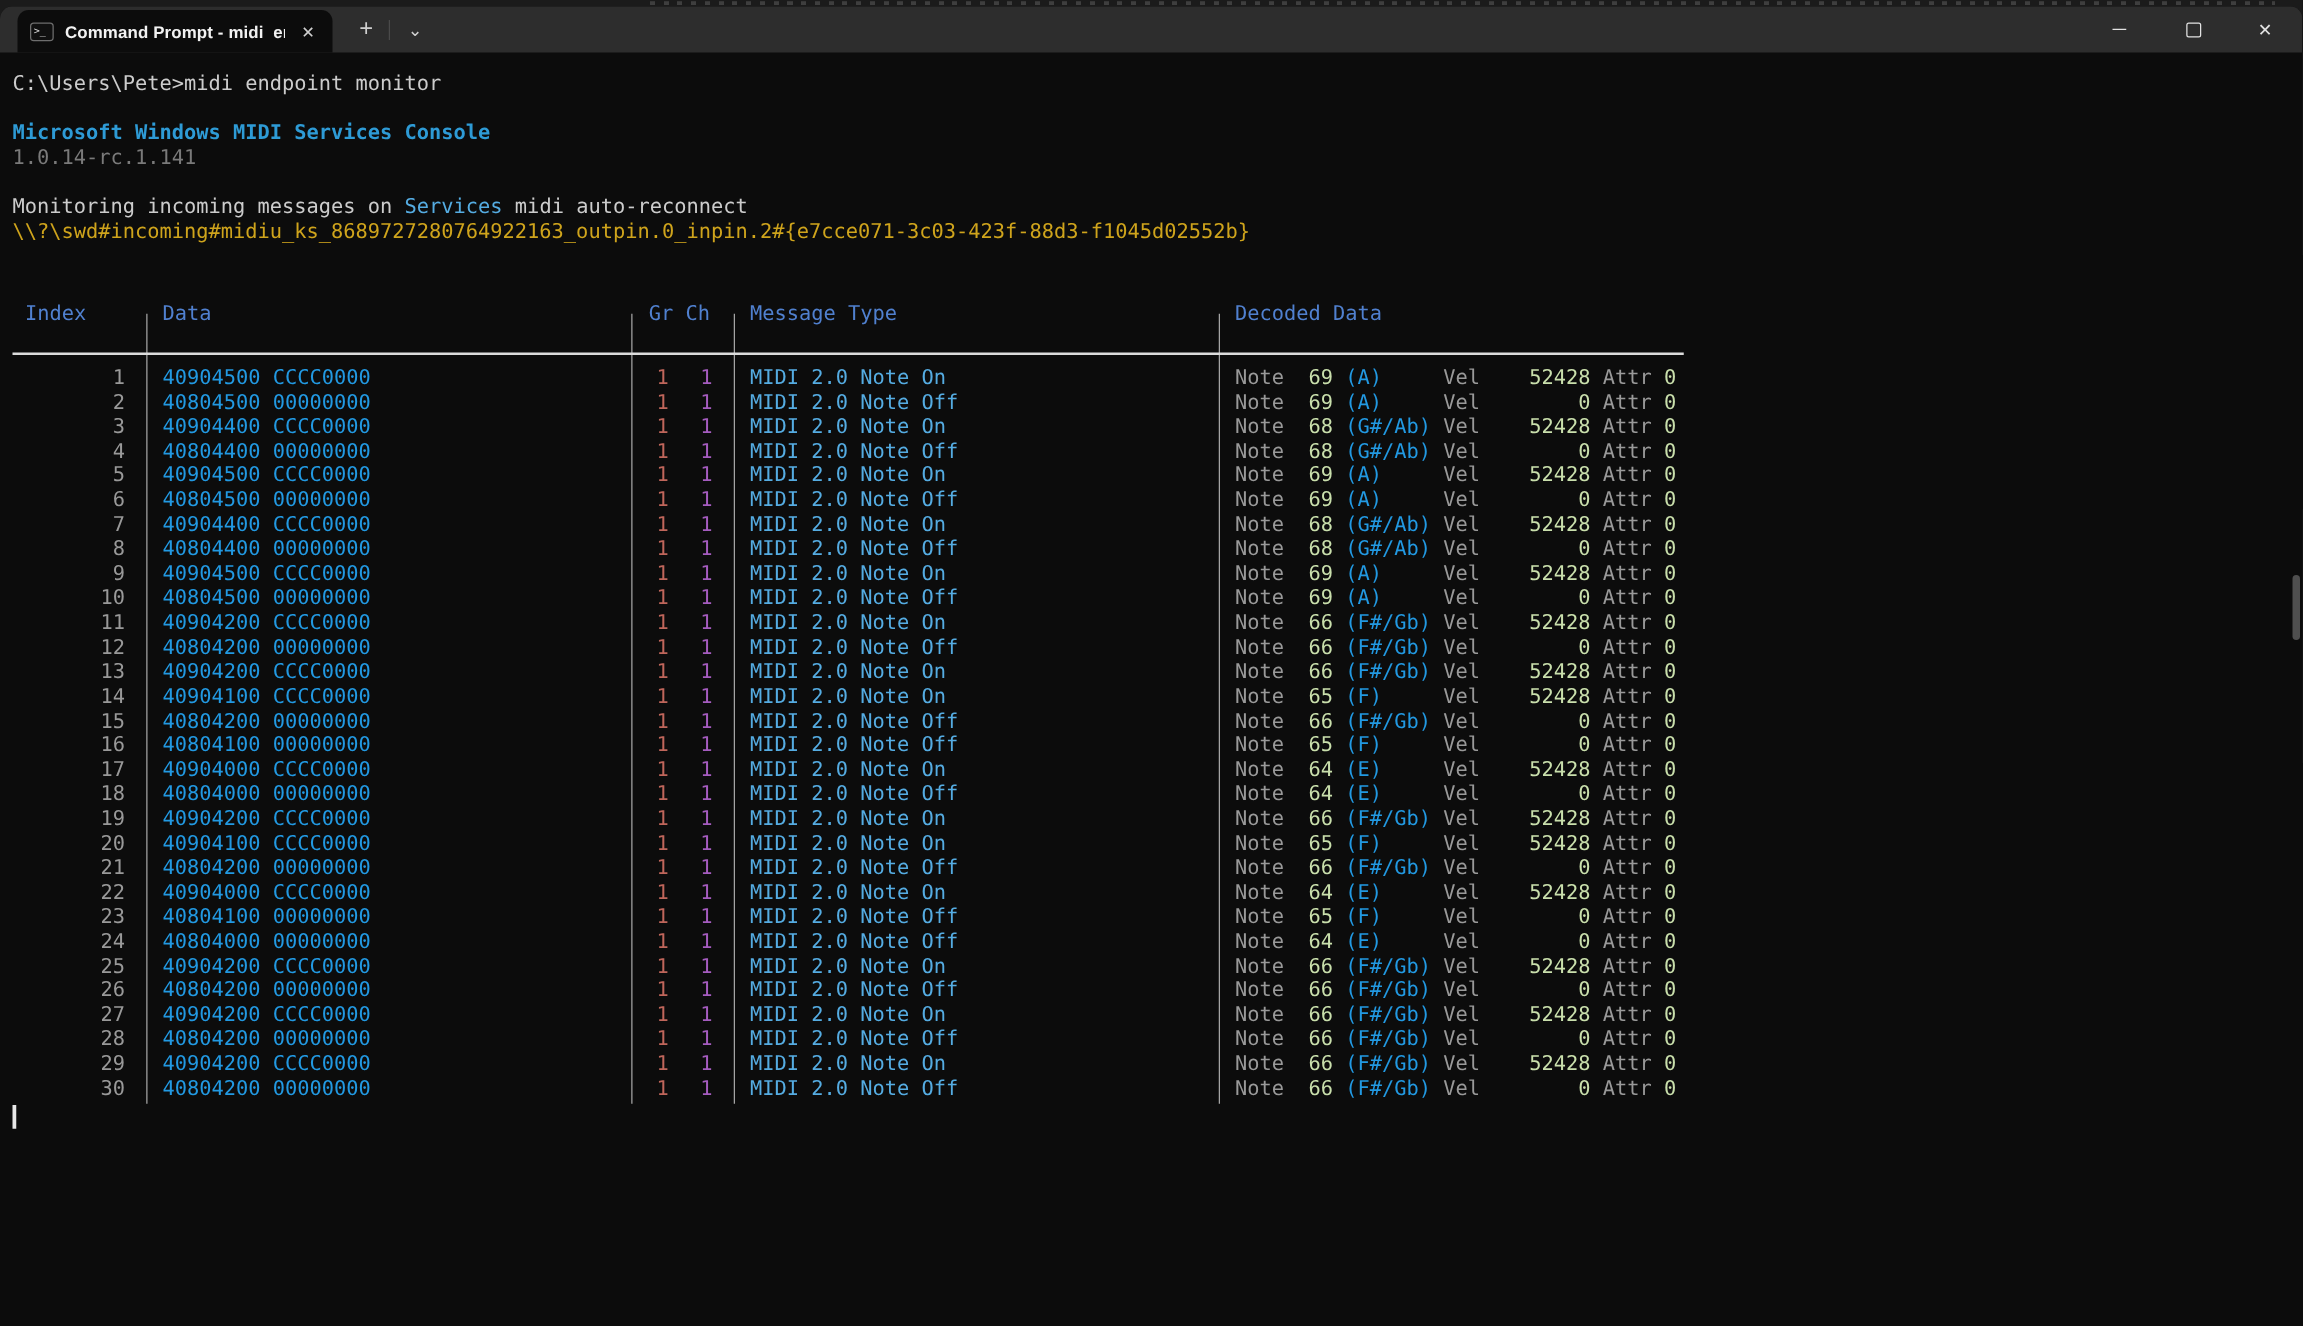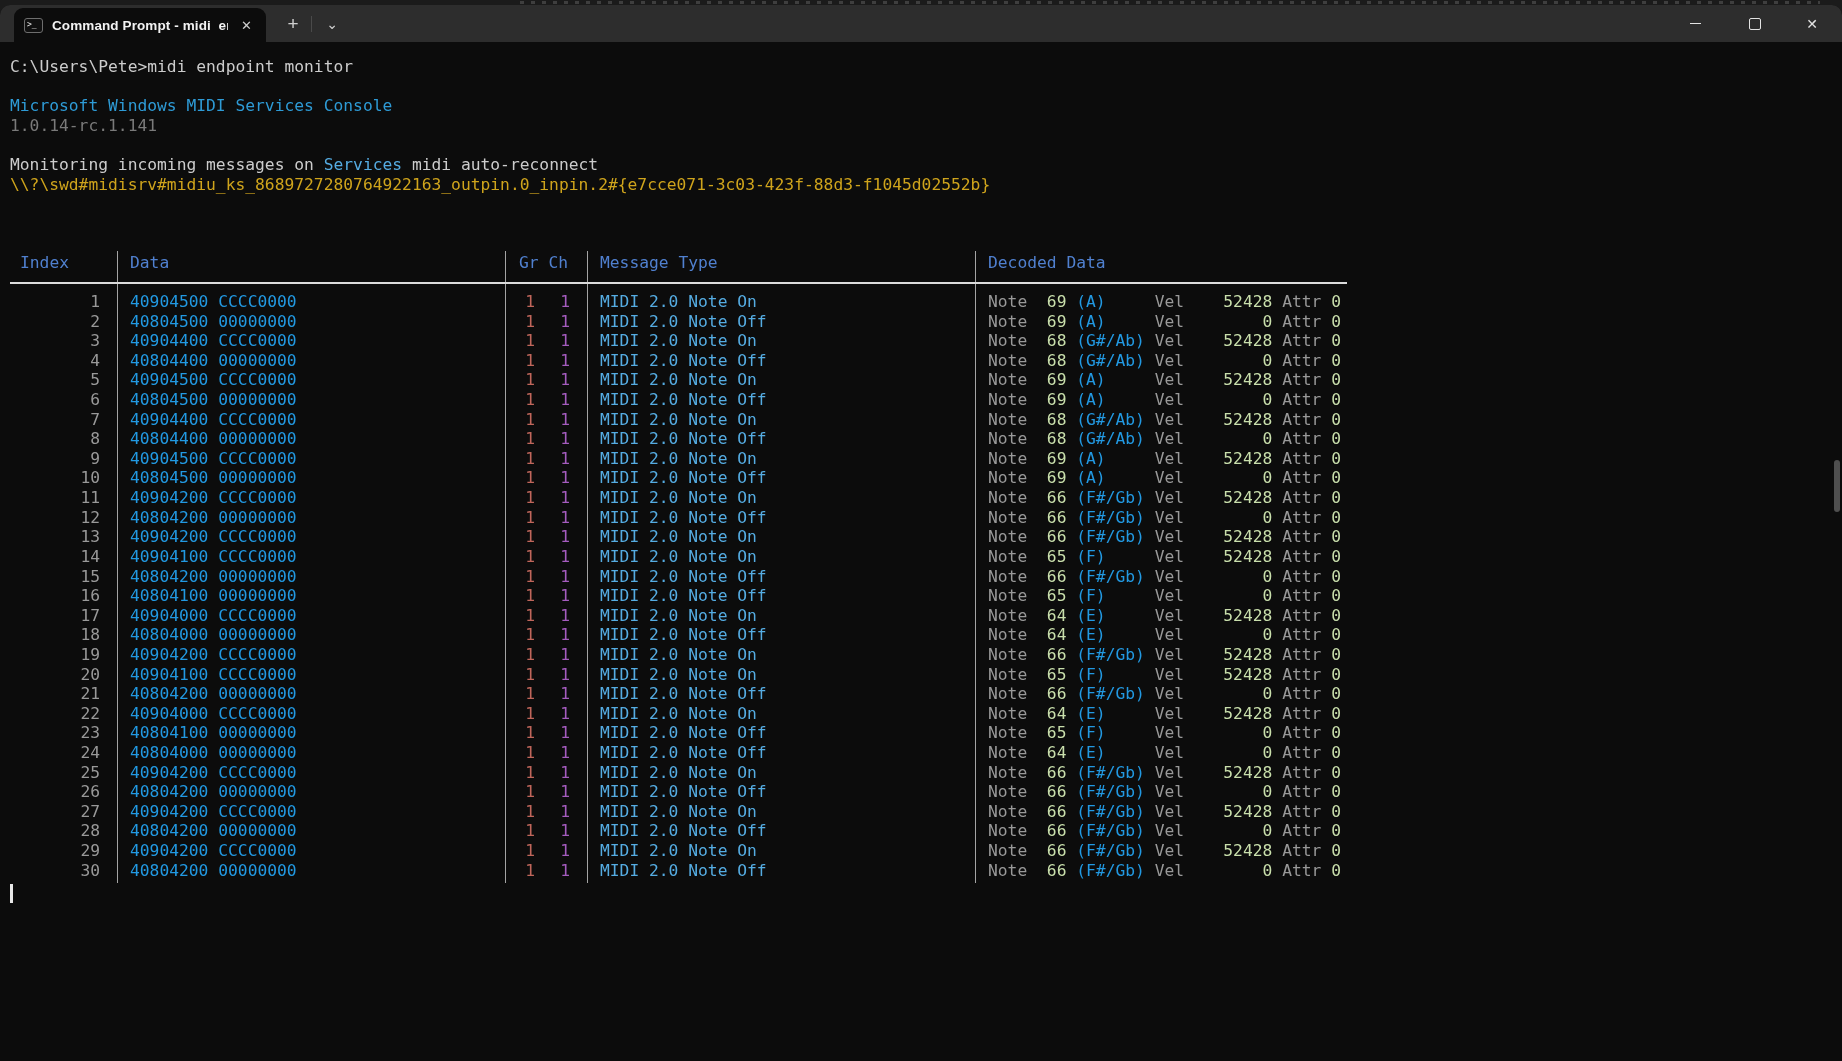--- a/index.html
+++ b/index.html
@@ -25,28 +25,28 @@
           display:flex;align-items:center;justify-content:center;}
   .cap{position:absolute;top:0;height:37px;width:46px;display:flex;align-items:center;justify-content:center;color:#E3E3E3;}
   .cap.min{left:1672px;} .cap.max{left:1732px;} .cap.close{left:1789px;font-size:14px;}
   .glyph-min{width:11px;height:1px;background:#E3E3E3;}
   .glyph-max{width:10px;height:10px;border:1.4px solid #E3E3E3;border-radius:2px;}
 
   .term{position:absolute;top:42px;left:0;right:0;bottom:0;background:var(--c-bg);
         font-family:"DejaVu Sans Mono",monospace;font-size:16.3px;line-height:19.62px;color:var(--c-text);}
   .line{height:19.62px;white-space:pre;}
   .preamble{position:absolute;top:10px;left:10px;right:10px;}
-  .bold{font-weight:normal;}
+  .bold{font-weight:bold;}
   .c-text{color:var(--c-text);} .c-dim{color:var(--c-dim);}
   .c-bluebold{color:var(--c-blue_bold);} .c-sky{color:var(--c-sky);}
   .c-yellow{color:var(--c-yellow);}
 
   .vline{position:absolute;top:204px;width:1px;height:632px;background:var(--c-separator);opacity:.85;}
   .vl1{left:117px;} .vl2{left:505px;} .vl3{left:587px;} .vl4{left:975px;}
-  .hdr{position:absolute;top:206px;left:0;right:0;height:19.62px;}
+  .hdr{position:absolute;top:194px;left:0;right:0;height:19.62px;}
   .hcell{position:absolute;white-space:pre;color:var(--c-header_blue);}
   .h-index{left:20px;} .h-data{left:130px;} .h-grch{left:519px;} .h-msg{left:600px;} .h-dec{left:988px;}
   .underline{position:absolute;top:235px;left:10px;width:1337px;height:2px;background:#DCDCDC;}
 
   .rows{position:absolute;top:245px;left:0;right:0;}
   .trow{position:relative;height:19.62px;white-space:pre;}
   .cell{position:absolute;top:0;white-space:pre;}
   .cidx{left:0;width:100px;text-align:right;color:var(--c-gray);}
   .cdata{left:130px;color:var(--c-data_blue);}
   .cgr{left:505px;width:30px;text-align:right;color:var(--c-gr_red);}
@@ -86,21 +86,21 @@
 
     <div class="term">
 
       <div class="preamble">
         <div class="line c-text">C:\Users\Pete&gt;midi endpoint monitor</div>
         <div class="line"></div>
         <div class="line c-bluebold bold">Microsoft Windows MIDI Services Console</div>
         <div class="line c-dim">1.0.14-rc.1.141</div>
         <div class="line"></div>
         <div class="line"><span class="c-text">Monitoring incoming messages on </span><span class="c-sky">Services</span><span class="c-text"> midi auto-reconnect</span></div>
-        <div class="line c-yellow">\\?\swd#midisrv#midiu_ks_8689727280764922163_outpin.0_inpin.2#{e7cce071-3c03-423f-88d3-f1045d02552b}</div>
+        <div class="line c-yellow">\\?\swd#incoming#midiu_ks_8689727280764922163_outpin.0_inpin.2#{e7cce071-3c03-423f-88d3-f1045d02552b}</div>
       </div>
 
       <div class="vline vl1"></div>
       <div class="vline vl2"></div>
       <div class="vline vl3"></div>
       <div class="vline vl4"></div>
 
       <div class="hdr">
         <span class="hcell h-index">Index</span>
         <span class="hcell h-data">Data</span>

